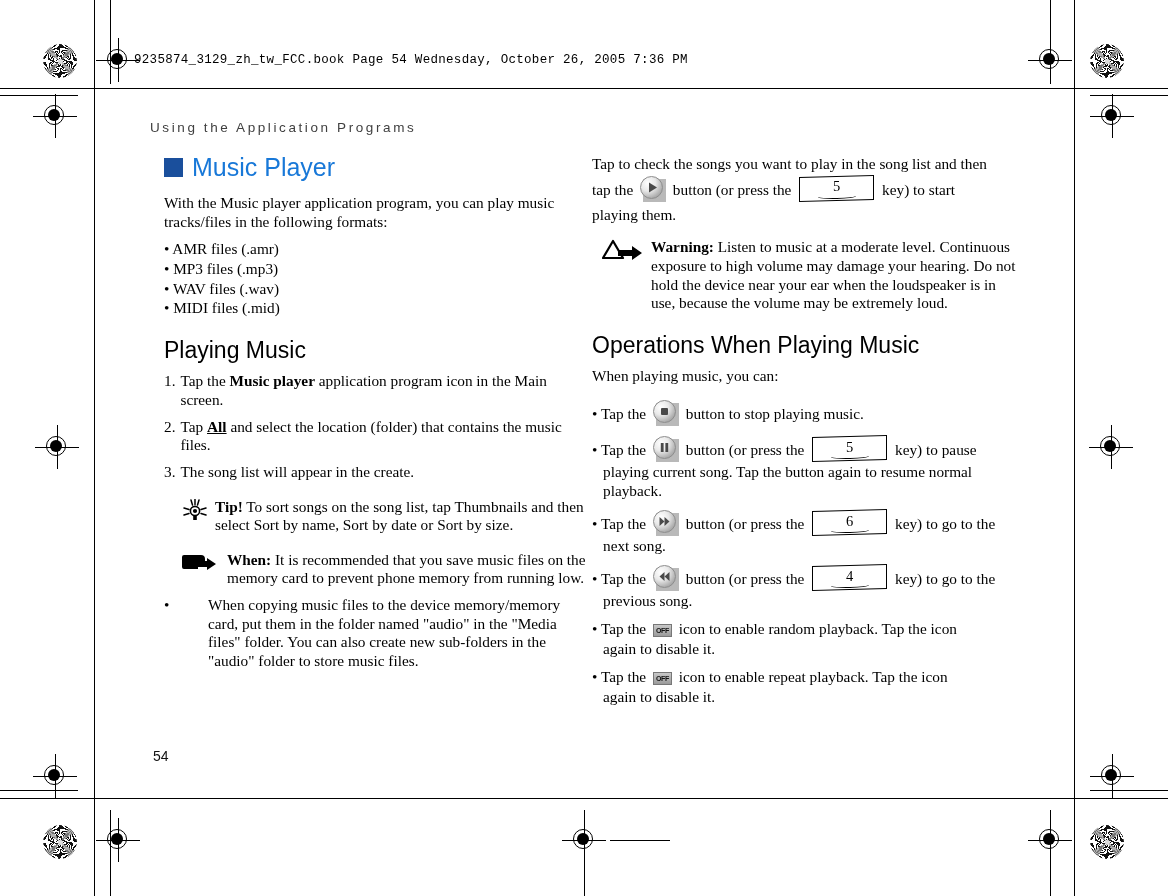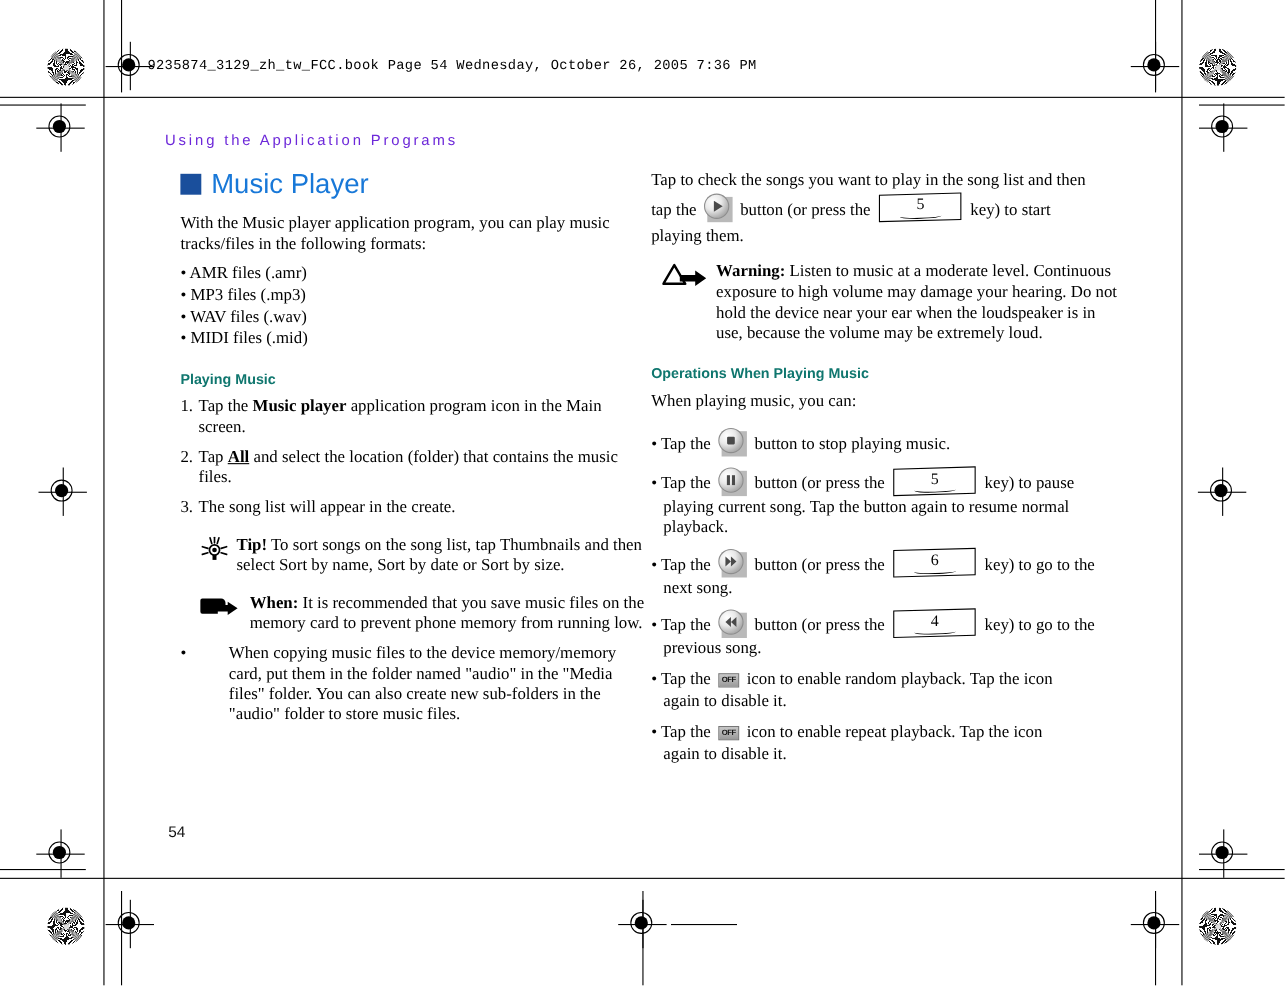--- a/index.html
+++ b/index.html
@@ -57,21 +57,21 @@
 
   
   .filestamp{
     position:absolute;left:134px;top:53px;
     font-family:"Liberation Mono", monospace;
     font-size:12.5px;letter-spacing:.3px;white-space:nowrap;color:#000;
   }
   .runhead{
     position:absolute;left:150px;top:120px;
     font-family:"Liberation Sans", sans-serif;
-    font-size:13.5px;letter-spacing:2.6px;color:#6d28d9;white-space:nowrap;
+    font-size:13.5px;letter-spacing:2.6px;color:#404040;white-space:nowrap;
   }
   .folio{
     position:absolute;left:153px;top:748px;
     font-family:"Liberation Sans", sans-serif;
     font-size:14px;color:#111;
   }
 
   
   .col{position:absolute;top:155px;width:424px;}
   .col-left{left:164px;}
@@ -82,21 +82,21 @@
     font-family:"Liberation Sans", sans-serif;
     font-weight:400;font-size:25px;line-height:1;
     color:#1878d8;display:flex;align-items:center;gap:9px;
   }
   h1.chapter .sq{
     display:inline-block;width:19px;height:19px;background:#1a4f9c;flex:0 0 auto;
   }
   h2.sect{
     margin:20px 0 9px 0;
     font-family:"Liberation Sans", sans-serif;
-    font-weight:700;font-size:13px;line-height:1.1;color:#0f766e;
+    font-weight:400;font-size:23px;line-height:1.1;color:#000000;
   }
 
   p{margin:0 0 9px 0;font-size:15.3px;line-height:1.22;}
   .tight{margin-bottom:2px;}
 
   .bullets{margin:2px 0 0 0;}
   .bullets p{margin:0 0 1px 0;}
 
   .numlist{margin:4px 0 0 0;}
   .numitem{

